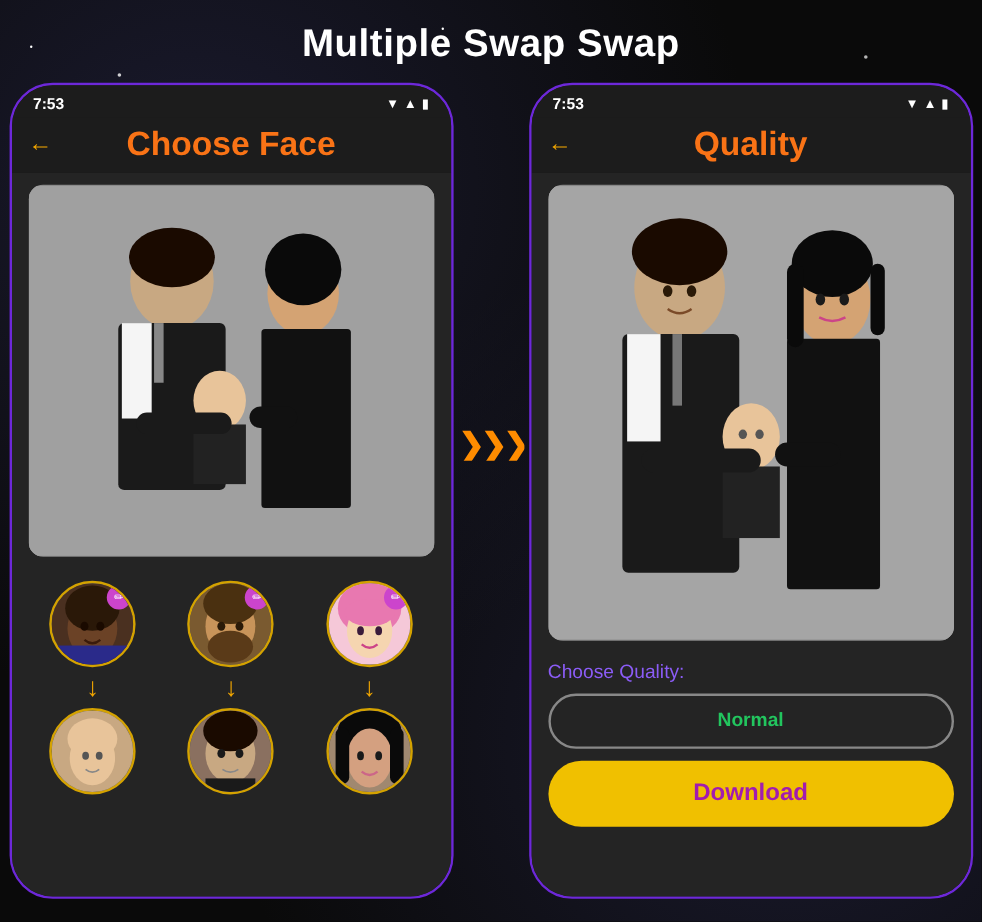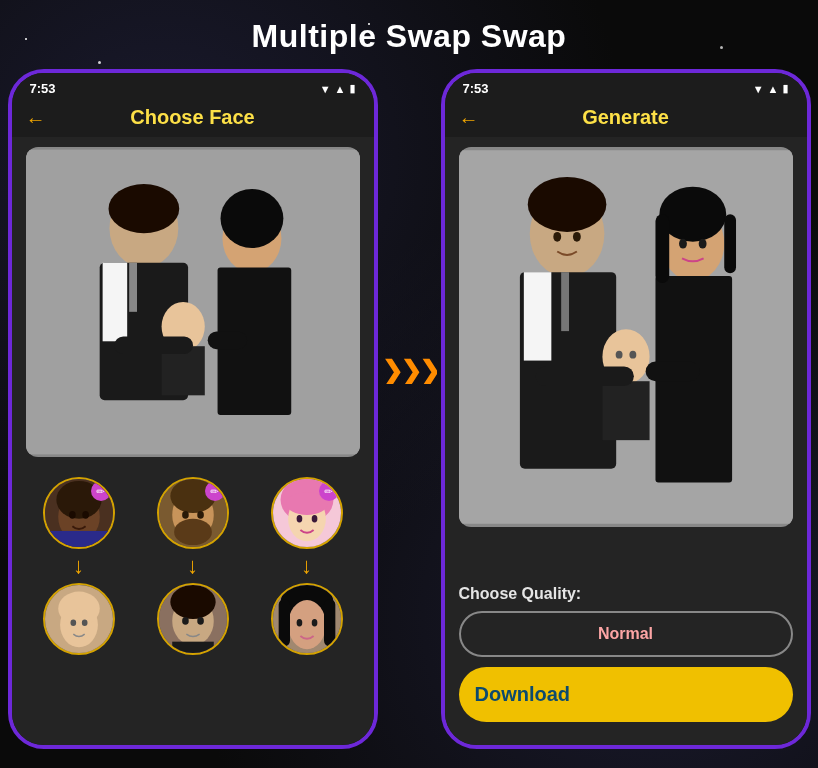--- a/index.html
+++ b/index.html
@@ -59,21 +59,21 @@
       padding: 0 4px;
     }
 
     
     .phone {
       width: 370px;
       height: 680px;
       background: #1c1c1c;
       border-radius: 36px;
       overflow: hidden;
-      border: 4px solid #6d28d9;
+      border: 2px solid #6d28d9;
       flex-shrink: 0;
       display: flex;
       flex-direction: column;
     }
 
     
     .status-bar {
       display: flex;
       justify-content: space-between;
       align-items: center;
@@ -105,22 +105,22 @@
       position: relative;
     }
     .back-arrow {
       position: absolute;
       left: 14px;
       color: #f0a500;
       font-size: 20px;
       font-weight: bold;
     }
     .nav-title {
-      color: #fde047;
-      font-size: 20px;
+      color: #f97316;
+      font-size: 28px;
       font-weight: 700;
     }
 
     
     .phone-content {
       flex: 1;
       display: flex;
       flex-direction: column;
       background: #242424;
       overflow: hidden;
@@ -186,61 +186,60 @@
       font-size: 22px;
       line-height: 1;
     }
 
     
     .bottom-btn {
       margin: 8px 14px 14px;
       background: #f0c000;
       border-radius: 30px;
       padding: 16px;
-      text-align: left;
+      text-align: center;
       font-size: 20px;
       font-weight: 700;
-      color: #0c4a6e;
+      color: #a21caf;
       flex-shrink: 0;
       cursor: pointer;
     }
 
     
     .quality-section {
       padding: 10px 14px 6px;
       flex-shrink: 0;
     }
 
     .quality-label {
-      color: #e5e5e5;
+      color: #8b5cf6;
       font-size: 16px;
-      font-weight: 700;
+      font-weight: 400;
       margin-bottom: 8px;
-      margin-top: 40px;
     }
 
     .quality-buttons {
       display: flex;
       gap: 10px;
     }
 
     .quality-btn {
       flex: 1;
       padding: 12px 8px;
       border-radius: 25px;
       text-align: center;
       font-size: 16px;
       font-weight: 600;
       cursor: pointer;
     }
 
     .quality-btn.normal {
       background: transparent;
       border: 2px solid #888;
-      color: #fca5a5;
+      color: #22c55e;
     }
 
     .quality-btn.hd {
       background: white;
       border: 2px solid white;
       color: #1a1a1a;
       font-weight: 700;
     }
 
     
@@ -450,21 +449,21 @@
       <span class="status-time">7:53</span>
       <div class="status-icons">
         <span class="status-icon">▼</span>
         <span class="status-icon">▲</span>
         <span class="status-icon">▮</span>
       </div>
     </div>
 
     <div class="top-nav">
       <span class="back-arrow">←</span>
-      <span class="nav-title">Generate</span>
+      <span class="nav-title">Quality</span>
     </div>
 
     <div class="phone-content">
 
       <div class="main-photo" style="height: 380px;">
         <svg viewBox="0 0 340 380" xmlns="http://www.w3.org/2000/svg" style="width:100%;height:100%;display:block;">
           <rect width="340" height="380" fill="#999"></rect>
 
           <rect width="340" height="380" fill="#a5a5a5"></rect>
 

